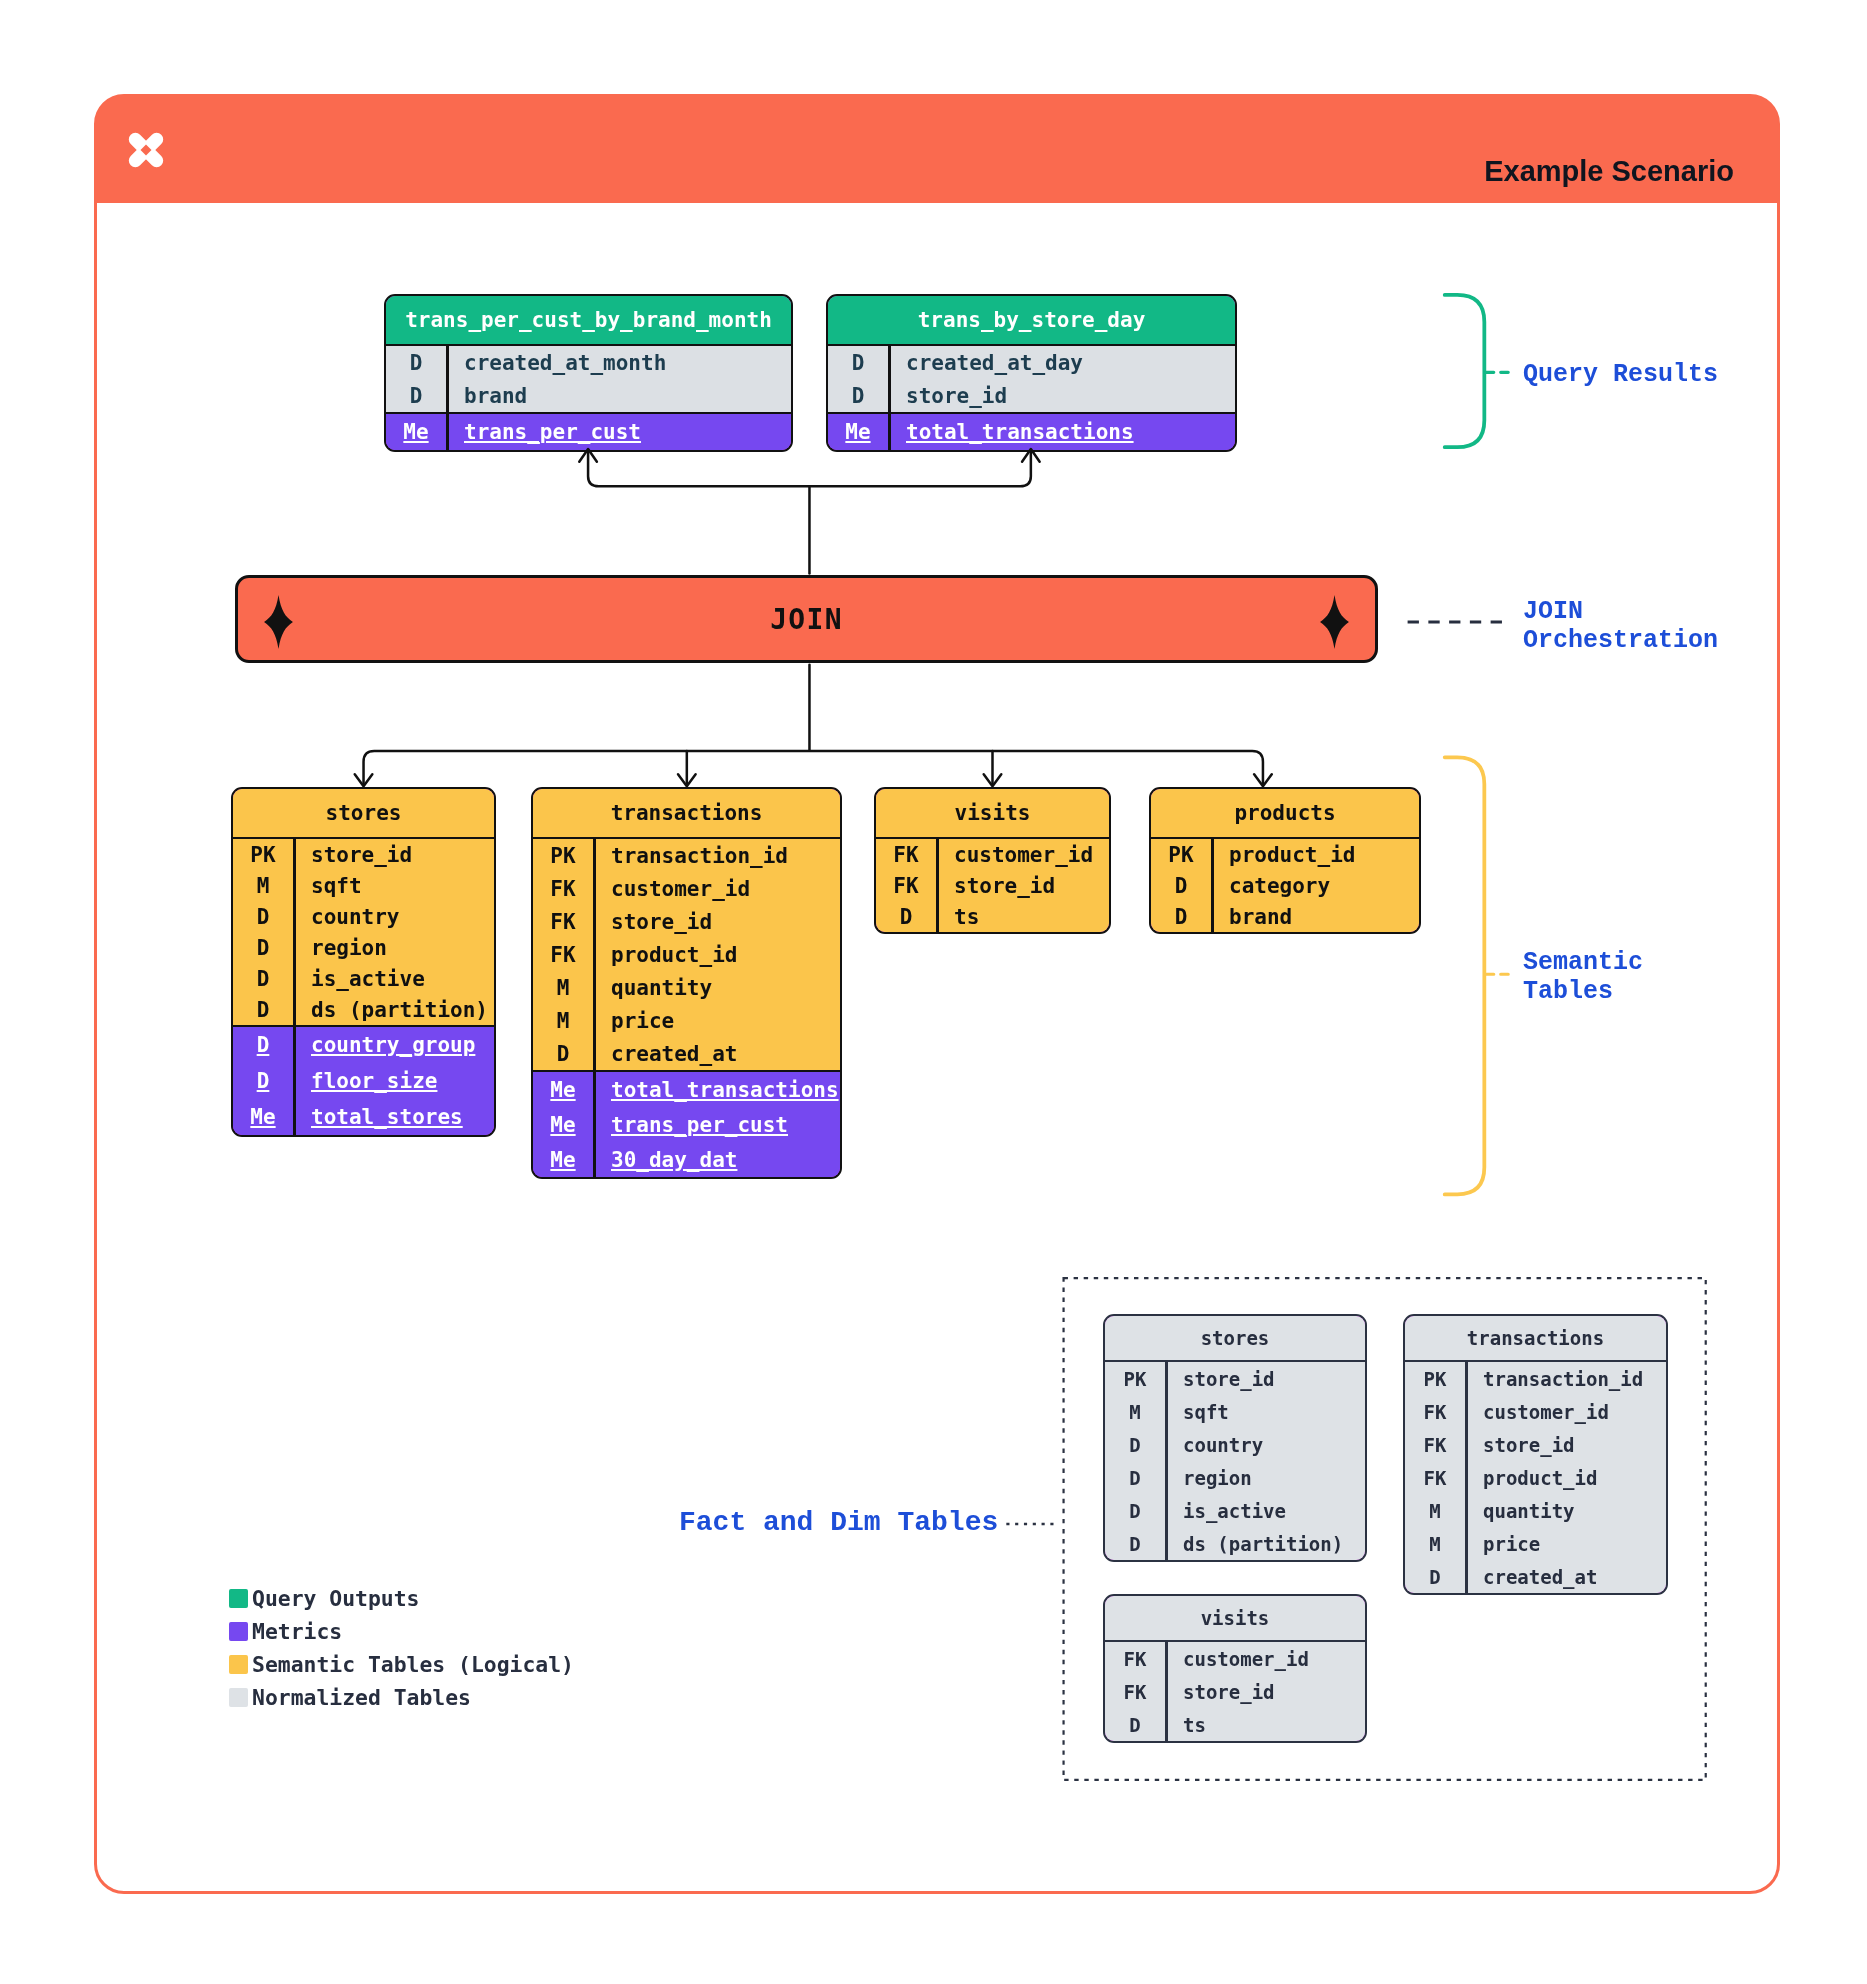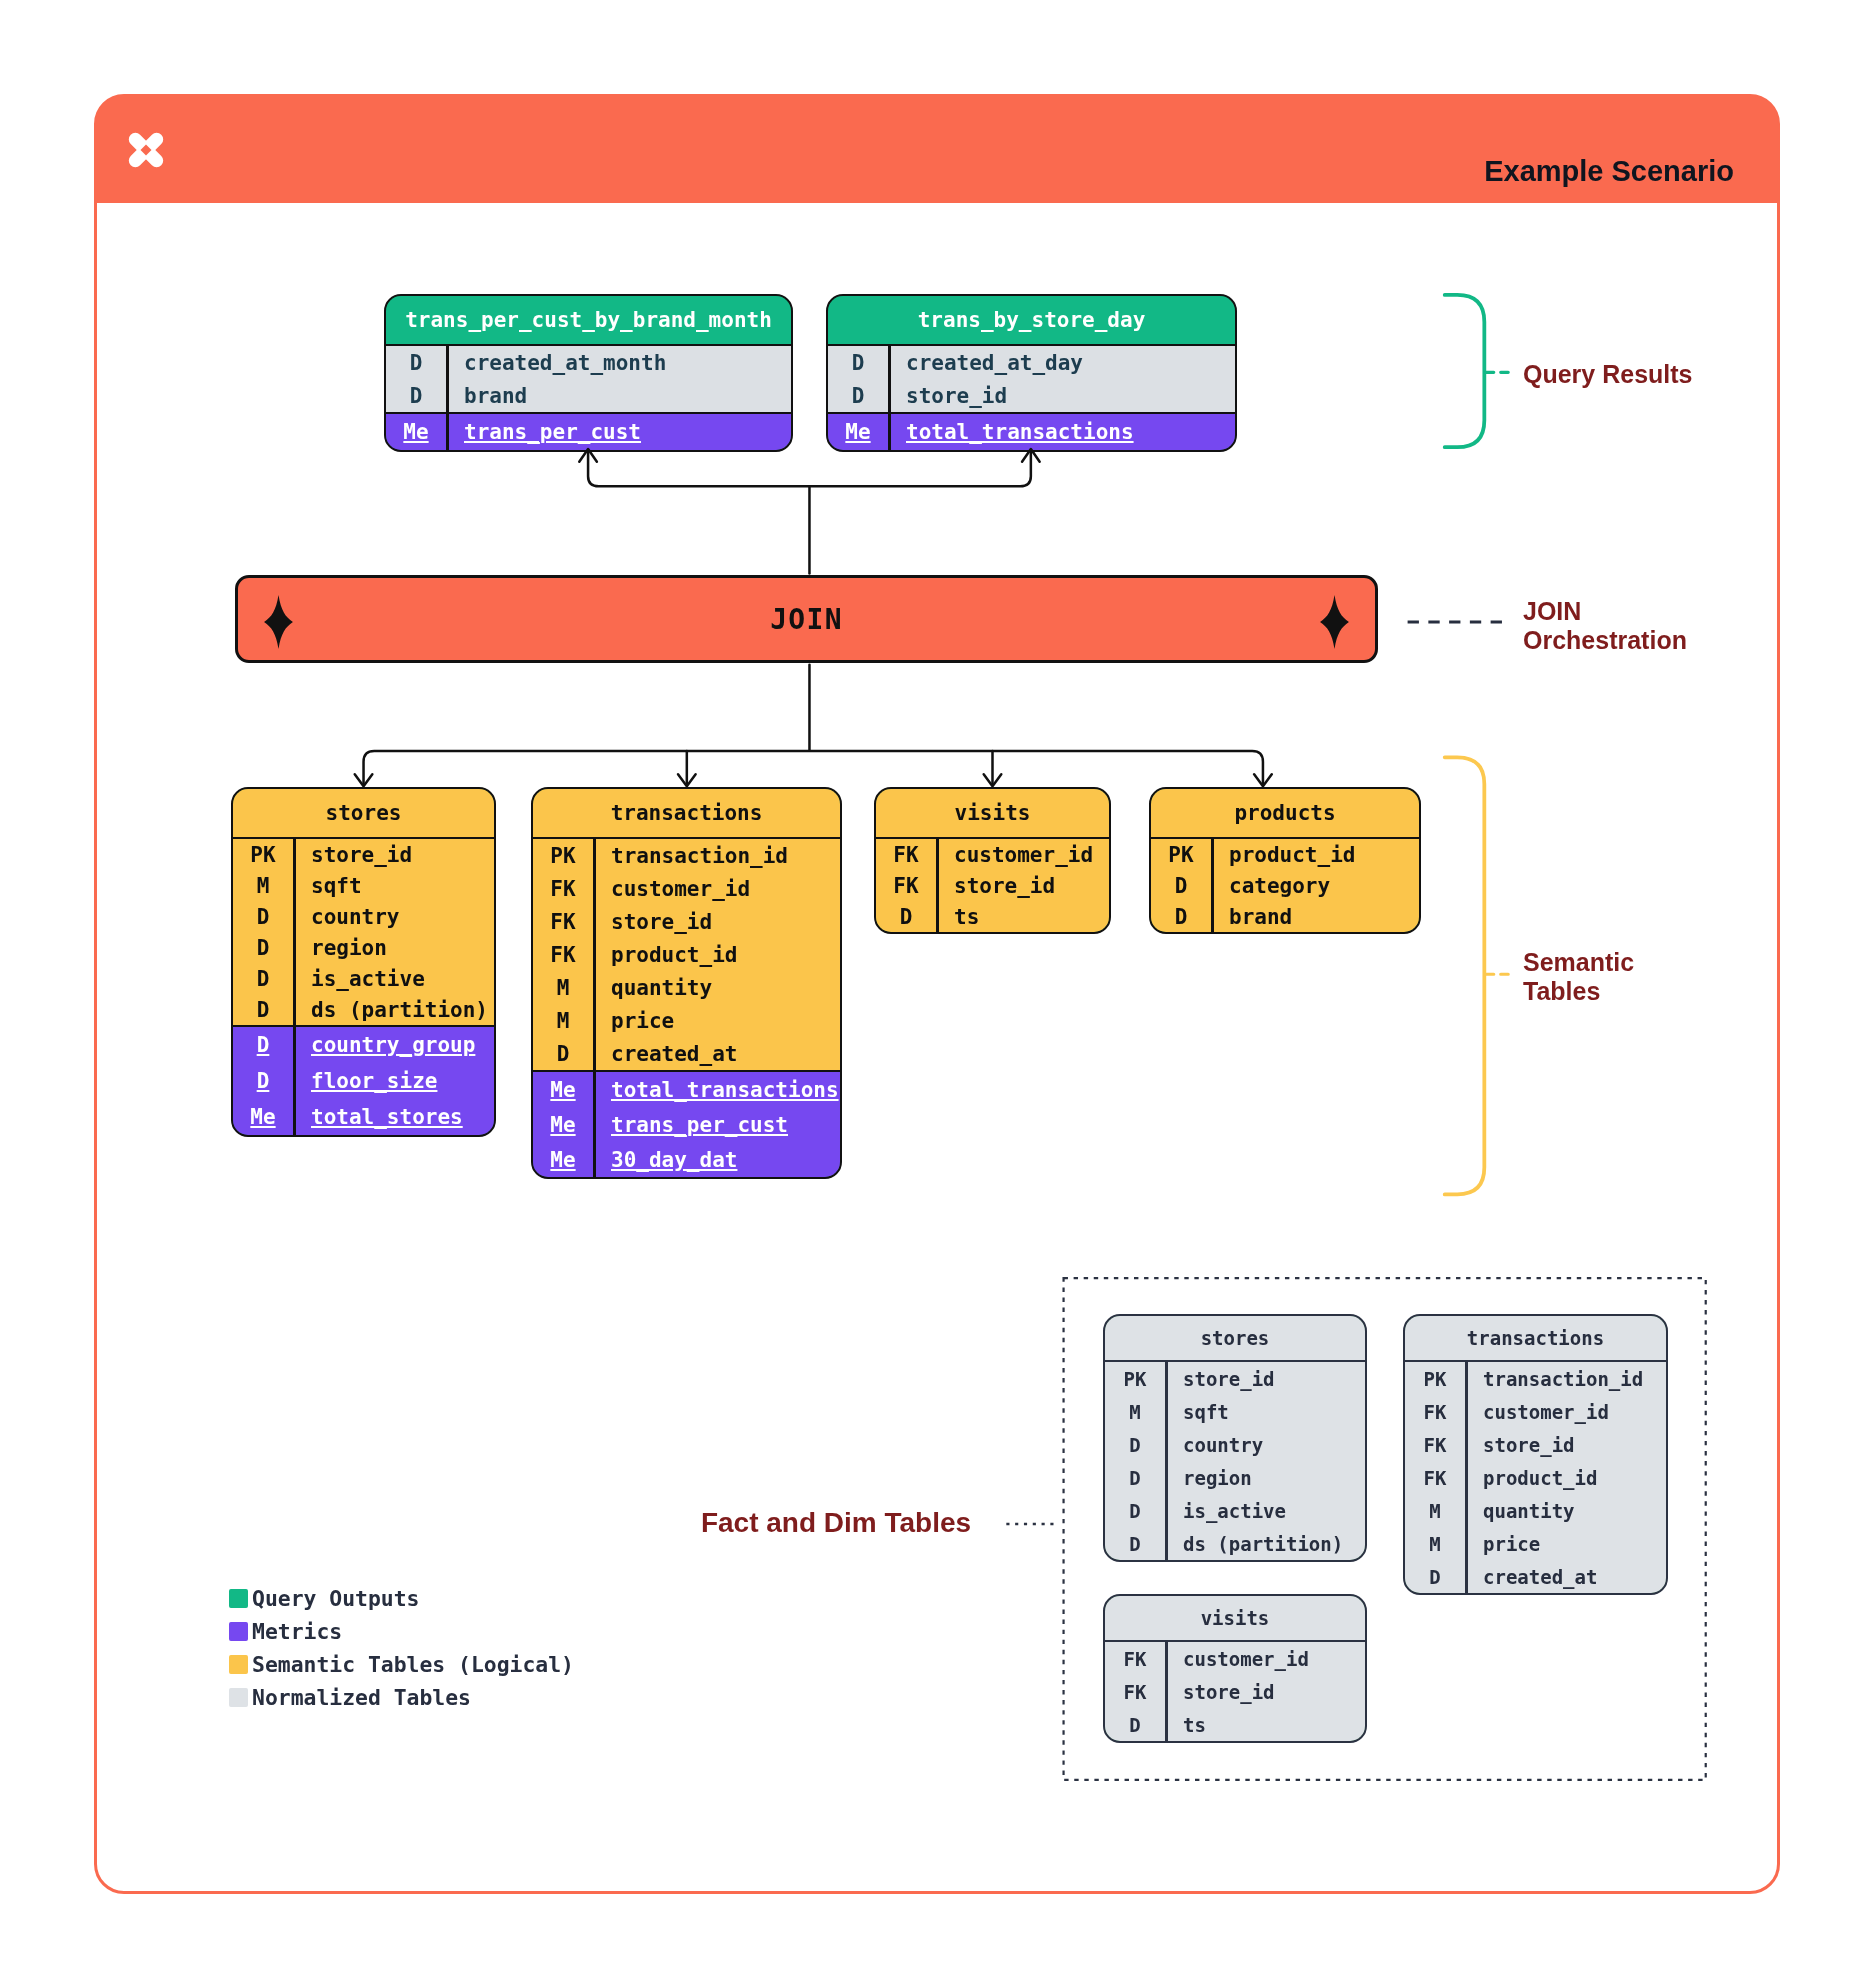--- a/index.html
+++ b/index.html
@@ -6,22 +6,22 @@
   #canvas{position:relative;width:1868px;height:1985px;background:#ffffff;overflow:hidden;
           font-family:"DejaVu Sans Mono",monospace;}
   
   .card{position:absolute;left:94px;top:94px;width:1686px;height:1800px;box-sizing:border-box;
         border:3.8px solid #FA6A4F;border-radius:30px;background:#ffffff;}
   .card-head{position:absolute;left:96px;top:96px;width:1682px;height:107px;background:#FA6A4F;
              border-radius:26.4px 26.4px 0 0;display:flex;align-items:center;justify-content:space-between;
              padding:0 44px 0 26.4px;box-sizing:border-box;}
   .card-title{font-family:"Liberation Sans",sans-serif;font-weight:700;font-size:29px;color:#10151F;margin-top:44px;}
   
-  .dtable{position:absolute;box-sizing:border-box;border:2.5px solid #111111;border-radius:17px;
-          overflow:hidden;background:#14532d;--bd:#111111;--kw:60px;font-weight:700;}
+  .dtable{position:absolute;box-sizing:border-box;border:2.5px solid #111111;border-radius:11px;
+          overflow:hidden;background:#d946ef;--bd:#111111;--kw:60px;font-weight:700;}
   .t-head{height:var(--hh,48px);display:flex;align-items:center;justify-content:center;
           border-bottom:2.5px solid var(--bd);}
   .t-body,.t-metrics{position:relative;}
   .t-body::before,.t-metrics::before{content:"";position:absolute;left:var(--kw);top:0;bottom:0;
           width:2.5px;background:var(--bd);}
   .t-metrics{border-top:2.5px solid var(--bd);text-decoration:underline;}
   .t-row{height:var(--rh,33px);display:flex;align-items:center;}
   .t-metrics .t-row{height:var(--mh,var(--rh,33px));}
   .t-key{flex:0 0 var(--kw);width:var(--kw);text-align:center;}
   .t-val{padding-left:18px;white-space:nowrap;}
@@ -38,21 +38,21 @@
   .v-norm .t-head{background:#DEE2E6;color:#272E3F;}
   .v-norm .t-body{background:#DEE2E6;color:#272E3F;}
   
   .join-bar{position:absolute;left:235px;top:575px;width:1143px;height:88px;box-sizing:border-box;
             background:#FA6A4F;border:3.1px solid #111111;border-radius:14px;
             display:flex;align-items:center;justify-content:center;}
   .join-label{font-size:28px;font-weight:600;color:#111111;letter-spacing:1.3px;}
   .diamond{position:absolute;top:17px;}
   .dl{left:26.4px;} .dr{right:26.4px;}
   
-  .lbl{position:absolute;font-family:Liberation Sans, sans-serif;font-weight:700;color:#7f1d1d;
+  .lbl{position:absolute;font-family:Liberation Mono, monospace;font-weight:700;color:#1d4ed8;
        font-size:25px;line-height:29px;white-space:nowrap;}
   .lbl-fact{font-size:28px;text-align:center;width:314px;}
   
   .legend{position:absolute;left:229px;top:1582px;}
   .lg-row{display:flex;align-items:center;height:33px;gap:4px;}
   .sw{width:19px;height:19px;border-radius:1.9px;flex:0 0 19px;}
   .lg-txt{font-size:21.4px;font-weight:700;color:#272E3F;white-space:nowrap;}
   
   #overlay{position:absolute;left:0;top:0;pointer-events:none;}
 </style>

